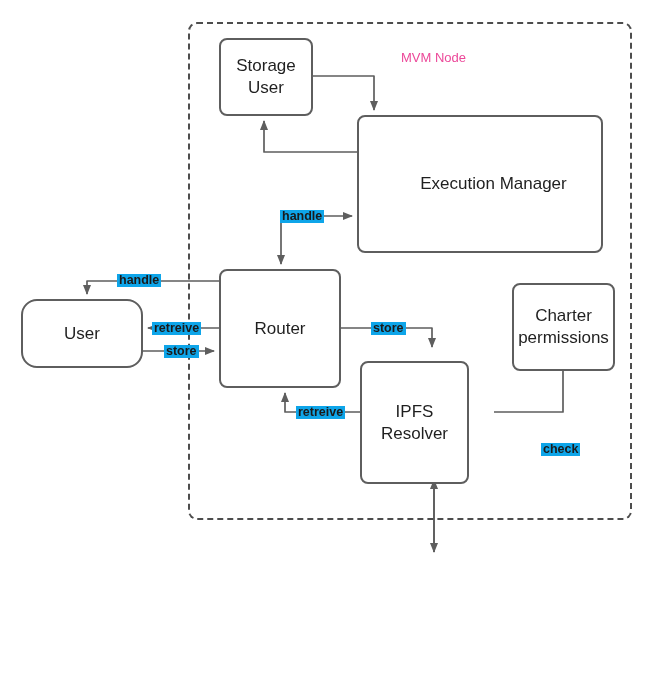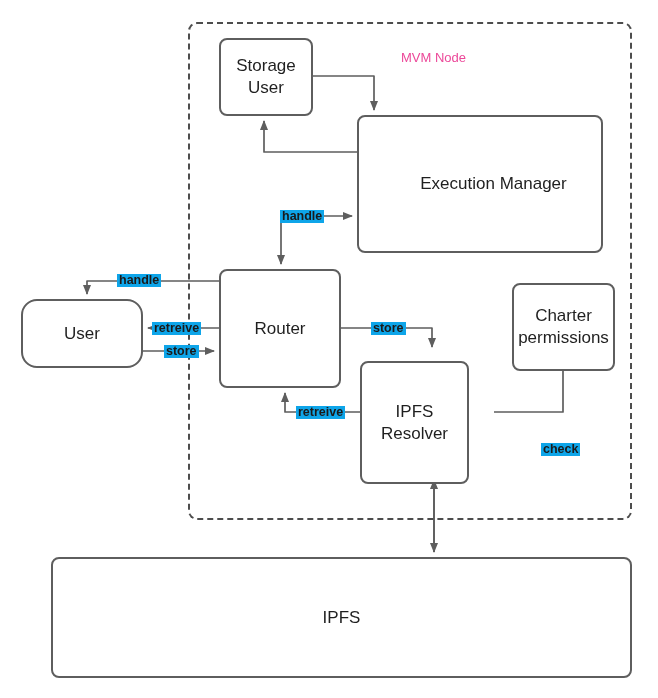--- a/index.html
+++ b/index.html
@@ -133,23 +133,20 @@
     <span>IPFS Resolver</span>
   </div>
 
   <div class="node-box" style="left:512px; top:283px; width:103px; height:88px;">
     <span>
       <span>Charter</span><br>
       <span>permissions</span>
     </span>
   </div>
 
-  <div class="node-box" style="left:51px; top:557px; width:581px; height:121px;">
-    <span>IPFS</span>
-  </div>
 
   <div class="group-label" style="left:365px; top:51px;">MVM Node</div>
 
   <div class="edge-label" style="left:280px; top:210px;">handle</div>
 
   <div class="edge-label" style="left:117px; top:274px;">handle</div>
 
   <div class="edge-label" style="left:152px; top:322px;">retreive</div>
 
   <div class="edge-label" style="left:164px; top:345px;">store</div>

